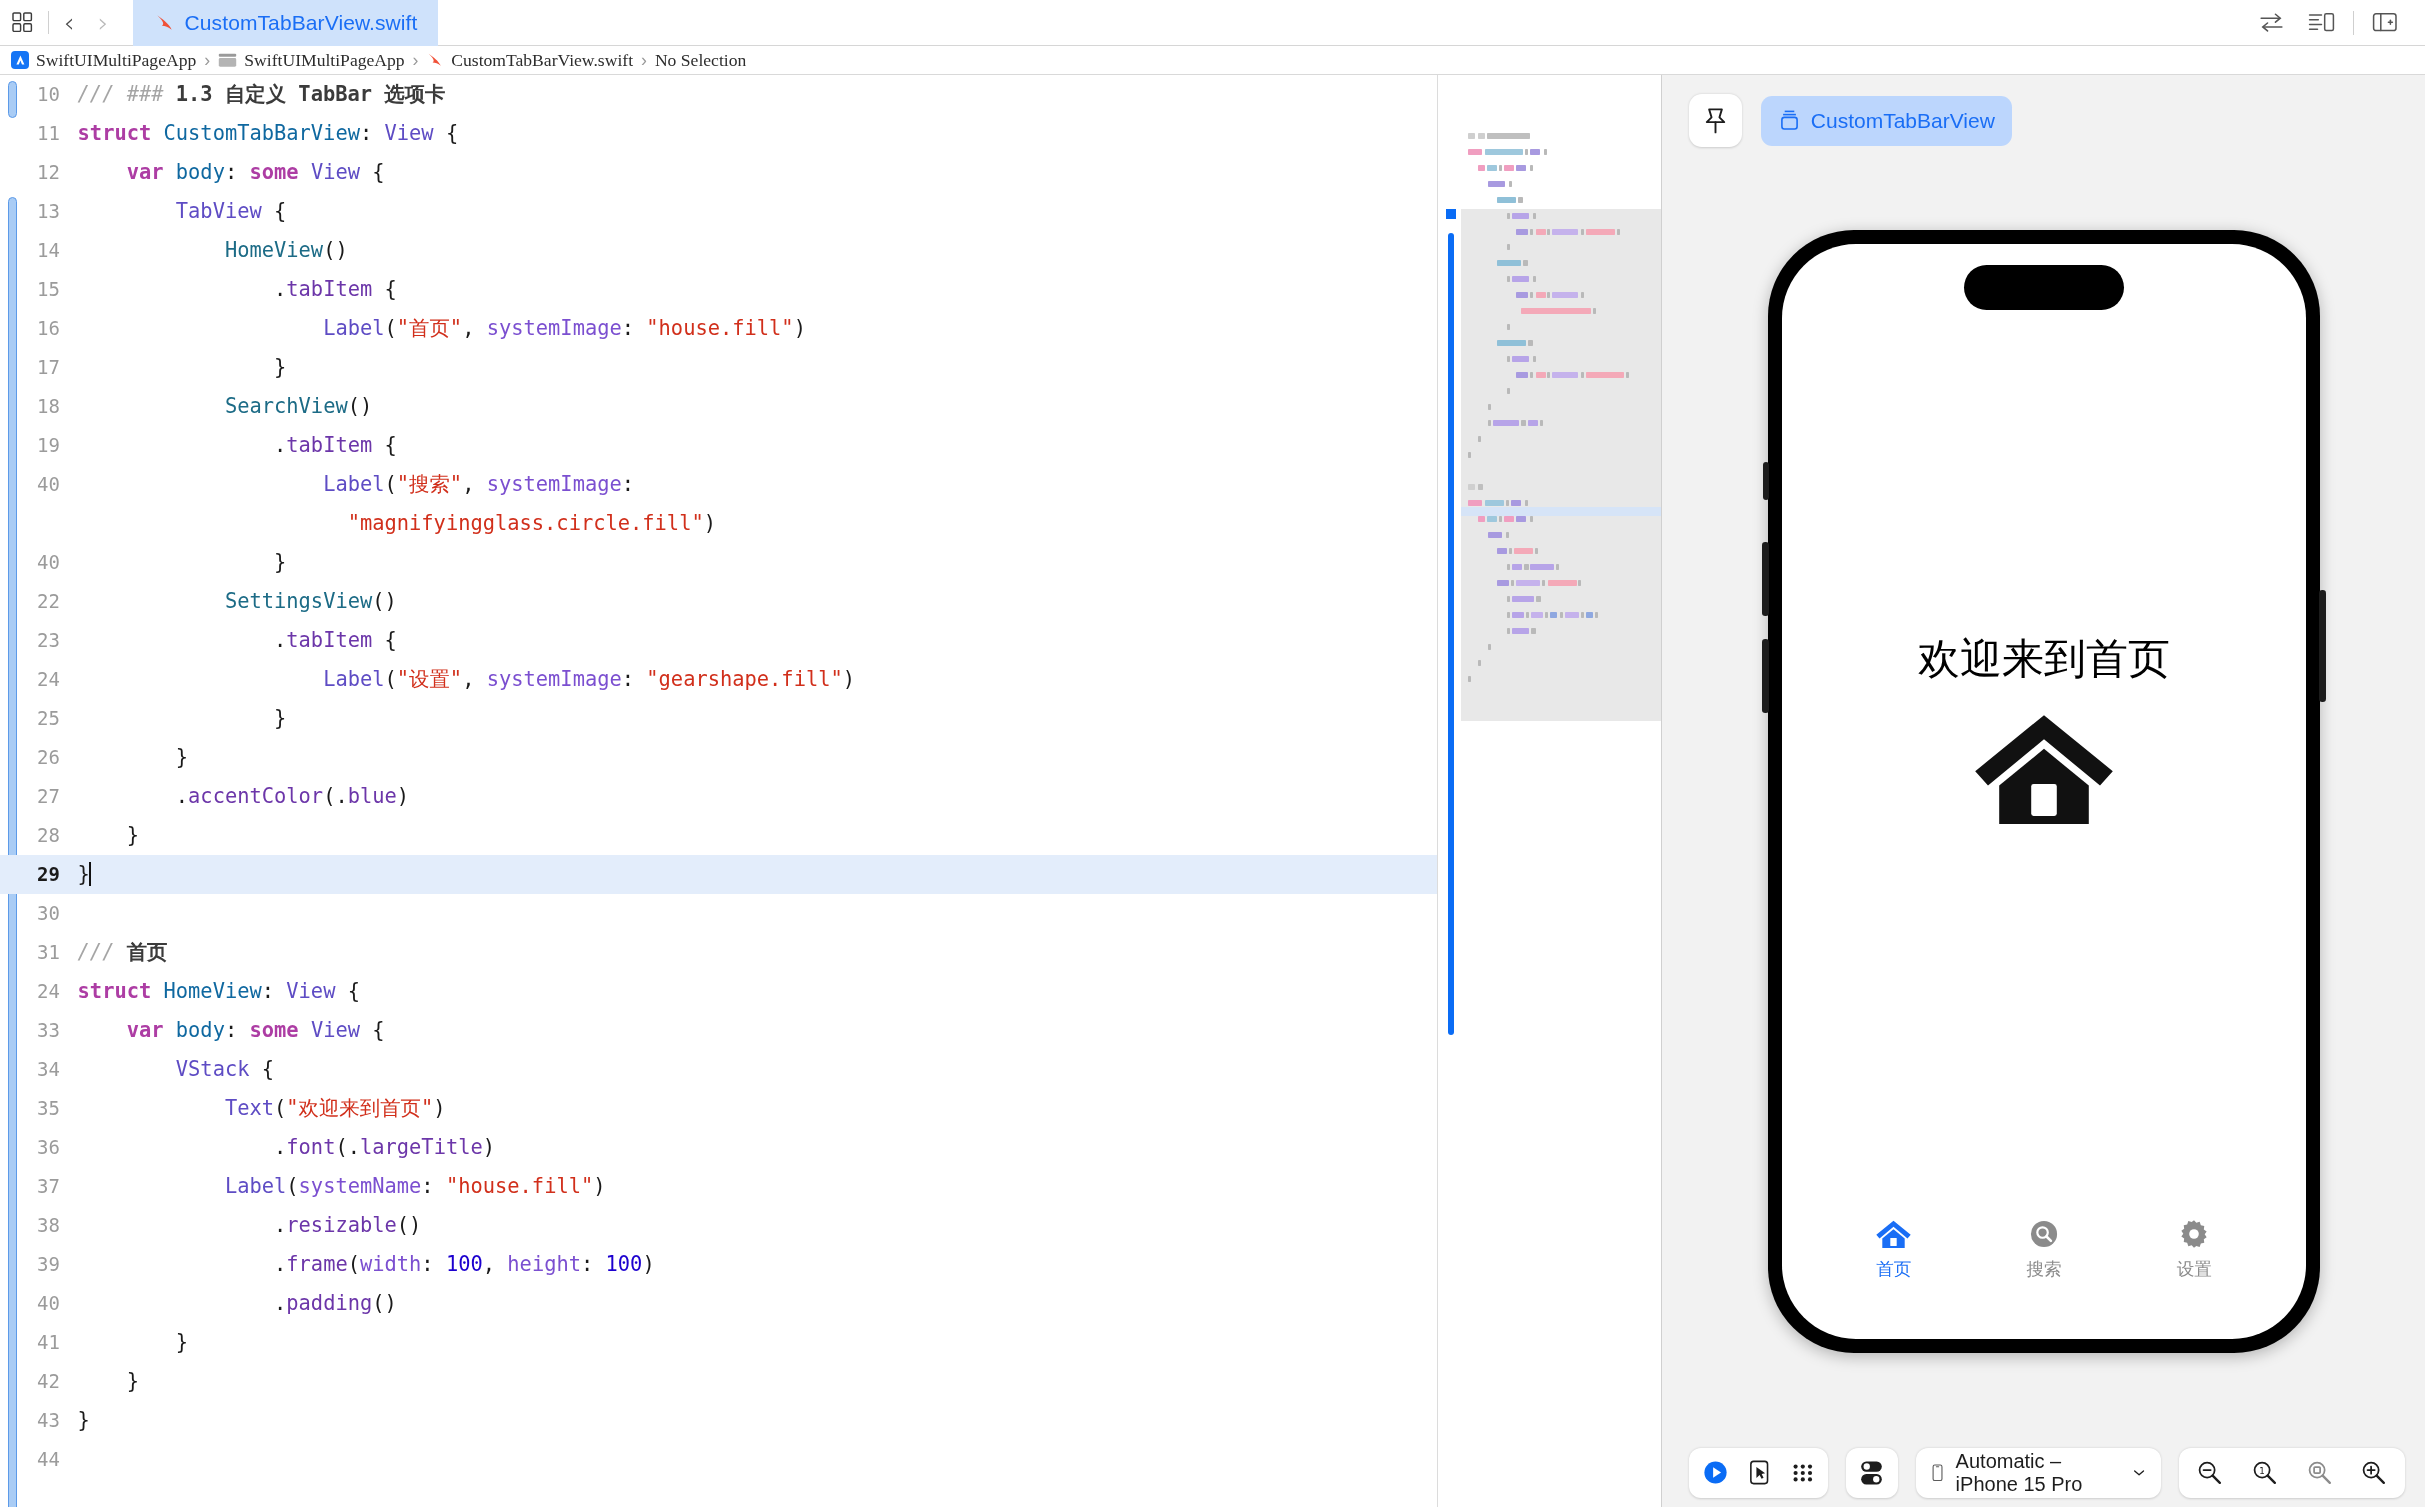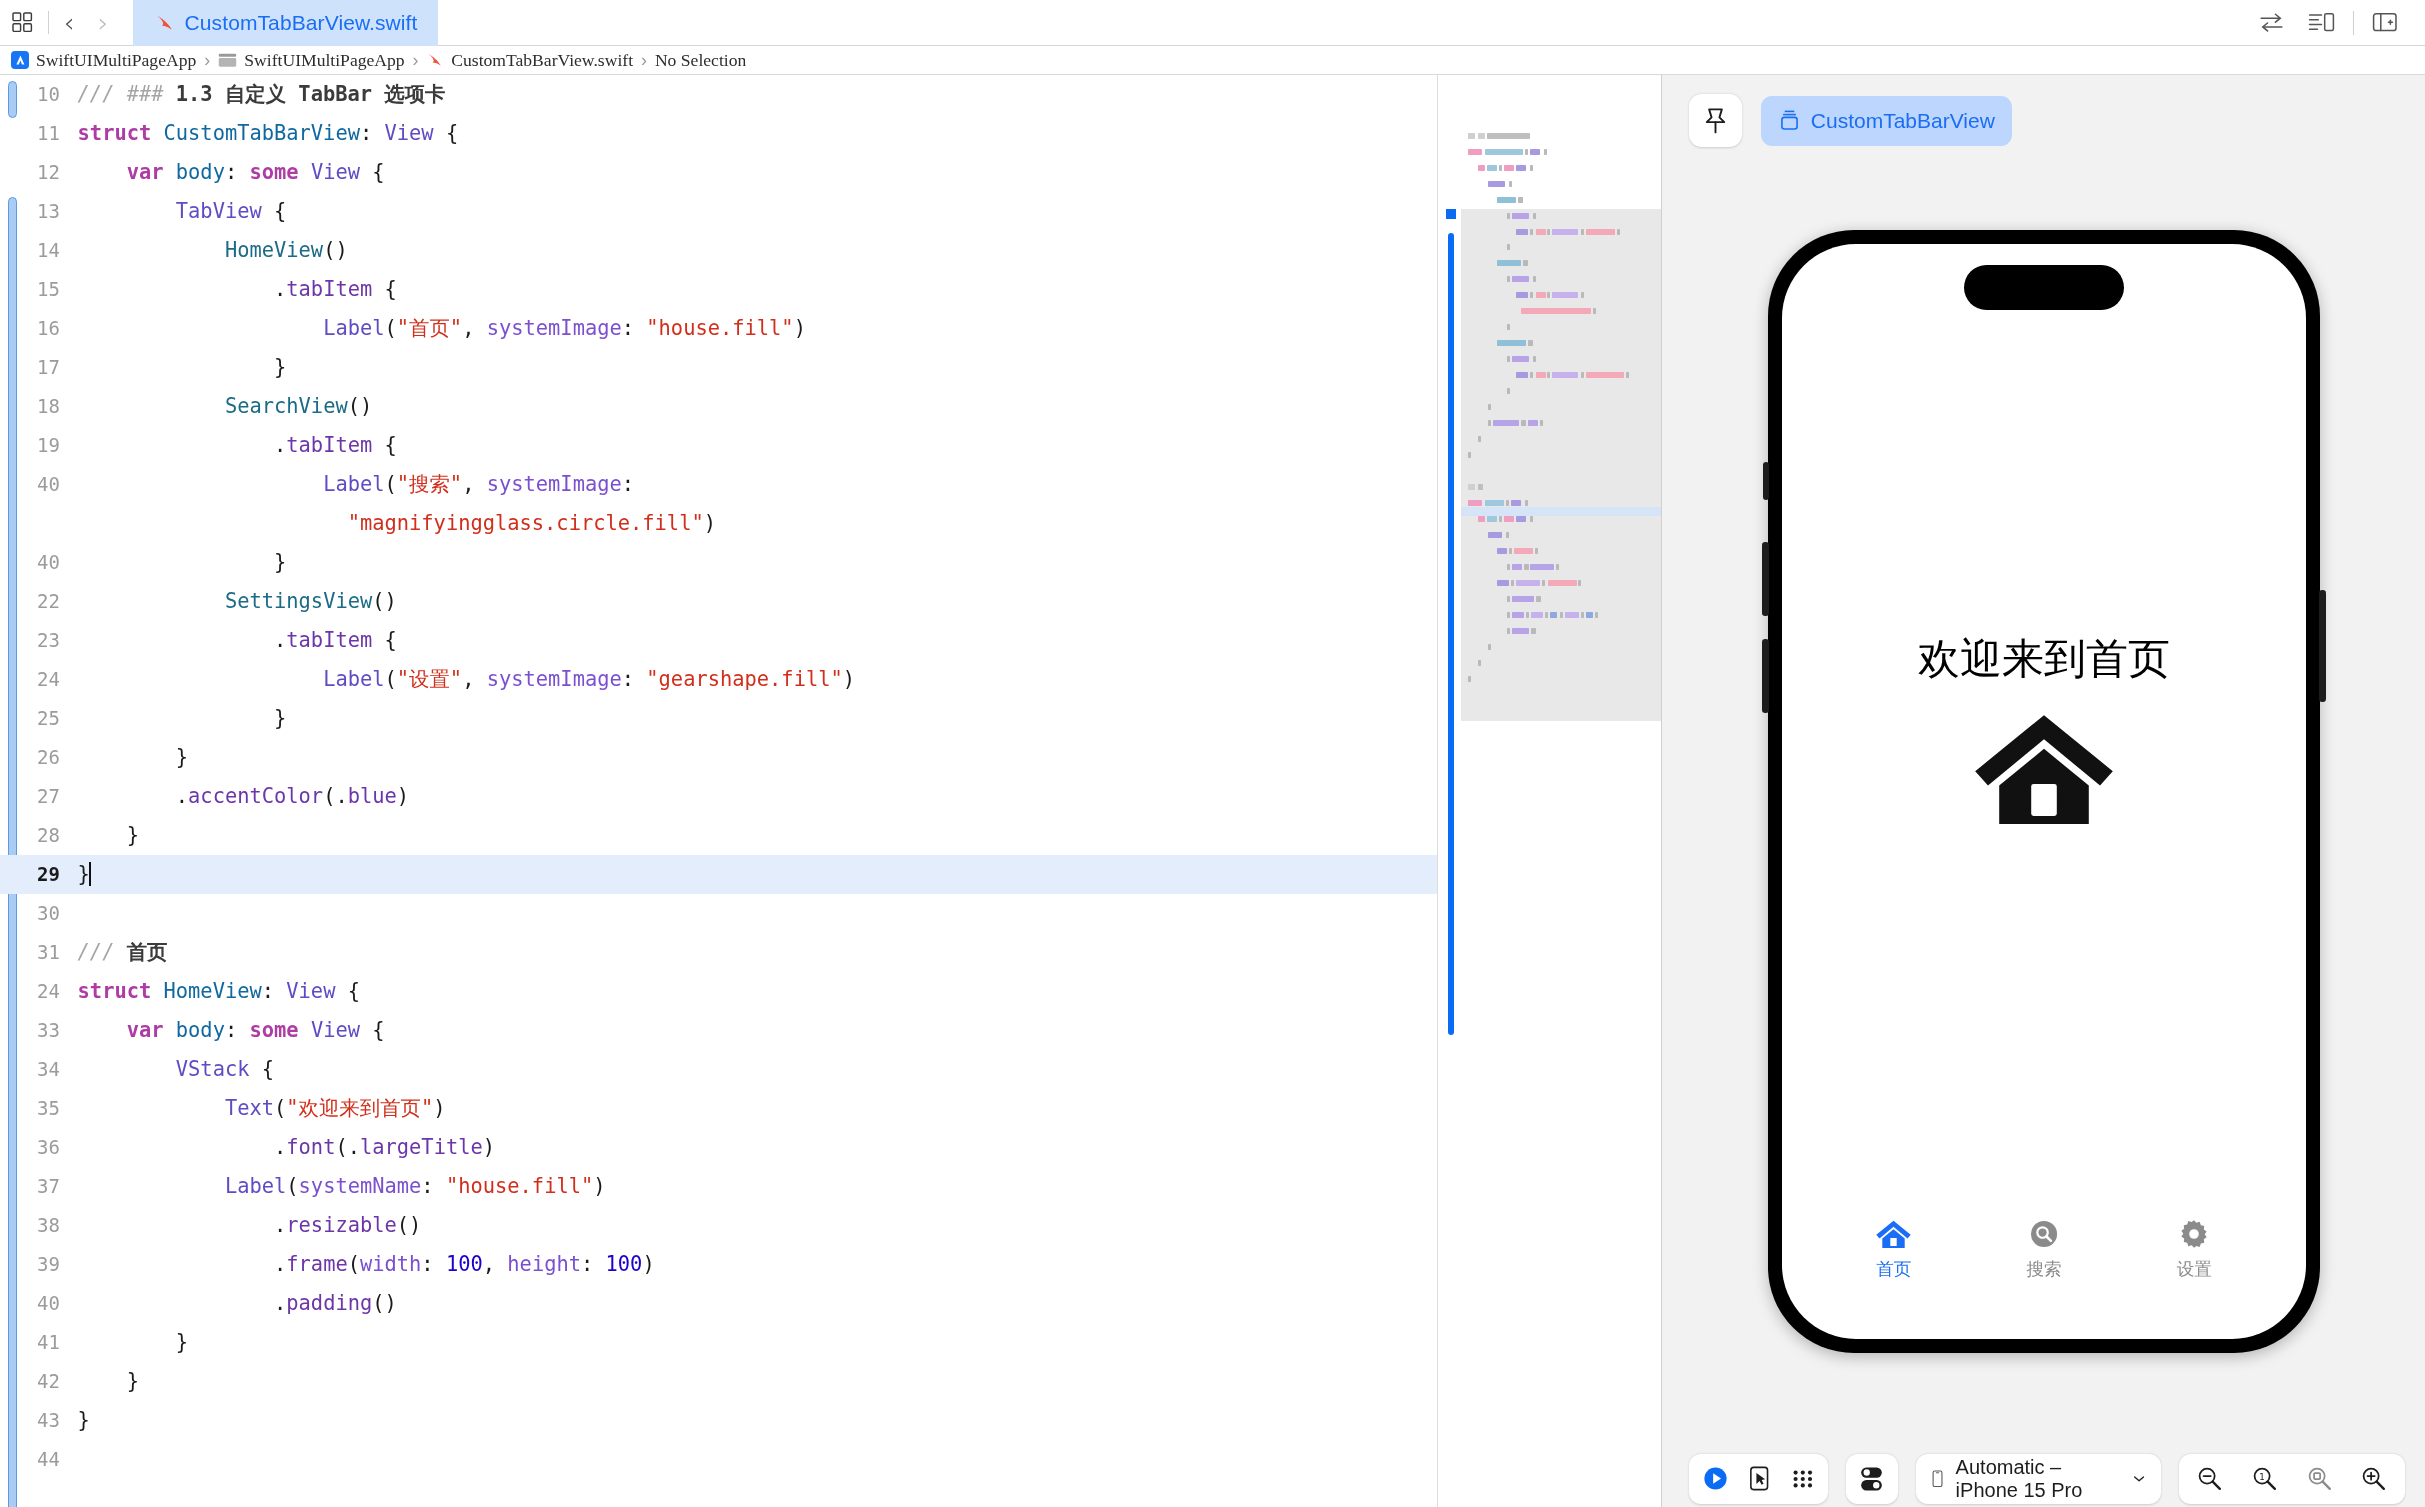--- a/index.html
+++ b/index.html
@@ -103,21 +103,21 @@
   .phone-content { position:absolute; top:0; left:0; right:0; bottom:120px;
                    display:flex; flex-direction:column; align-items:center; justify-content:center; gap:17.6px; }
   .welcome { font-size:42px; color:#000; font-family:"DejaVu Sans", sans-serif; }
   .tabstrip { position:absolute; left:0; right:0; bottom:25.6px; height:96px;
               display:flex; align-items:flex-start; justify-content:space-around; padding:0 37px; }
   .tabitem { display:flex; flex-direction:column; align-items:center; gap:7.2px; width:128px; }
   .tabitem .tlab { font-size:17.6px; font-family:"DejaVu Sans", sans-serif; }
   .tab-active .tlab { color:#1a6ef5; }
   .tab-idle   .tlab { color:#8b8b8b; }
 
-  .cv-bottom { position:absolute; bottom:4px; left:27px; right:21px; height:51px;
+  .cv-bottom { position:absolute; bottom:10px; left:27px; right:21px; height:51px;
                display:flex; align-items:center; gap:17.6px; }
   .grp { height:50px; background:#fff; border-radius:12px; box-shadow:0 0.8px 2.4px rgba(0,0,0,.16);
          display:flex; align-items:center; padding:0 12.8px; gap:17.6px; }
   .grp .gi { display:flex; align-items:center; justify-content:center; }
   .devpill { height:50px; background:#fff; border-radius:12px; box-shadow:0 0.8px 2.4px rgba(0,0,0,.16);
              display:flex; align-items:center; gap:12.8px; padding:0 16px; }
   .devpill .dt { font-size:20px; color:#1d1d1d; }
   .zoomgrp { margin-left:auto; }
   .zoomgrp .gi { width:37px; }
 </style>

